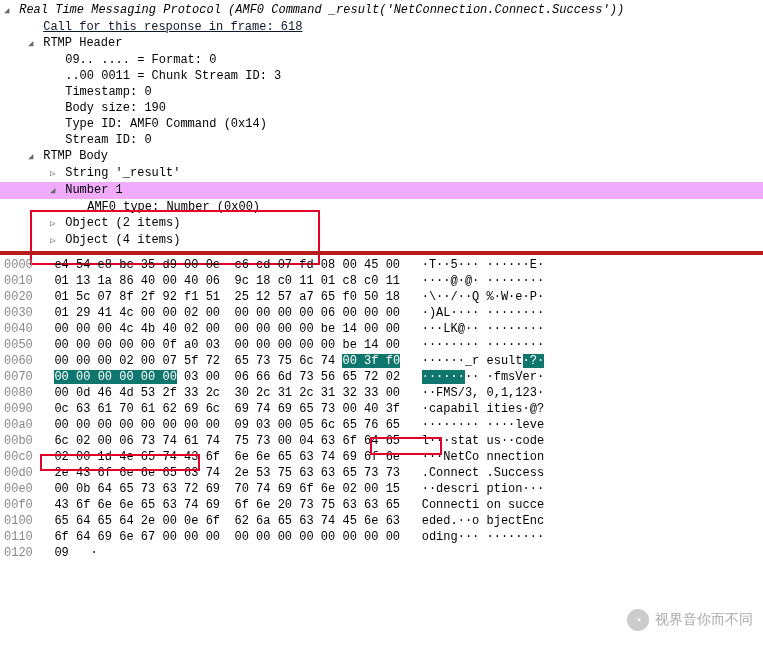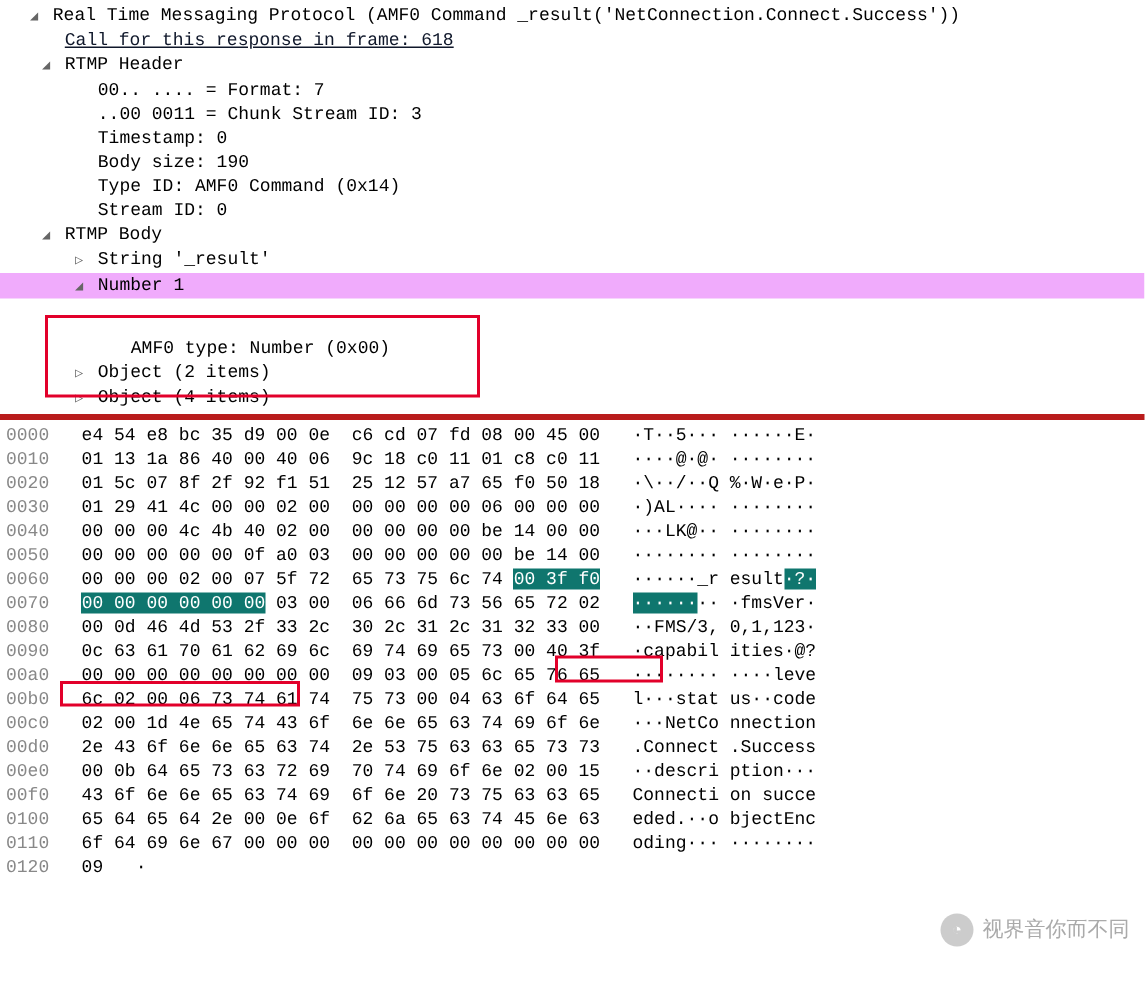--- a/index.html
+++ b/index.html
@@ -19,24 +19,24 @@
   }
   .tree-row {
     white-space: pre;
     line-height: 16px;
     padding: 0 4px;
     position: relative;
   }
   .tree-row.selected {
     background: #f0abfc;
   }
-  .indent-0 { padding-left: 20px; }
+  .indent-0 { padding-left: 4px; font-style: italic; }
   .indent-1 { padding-left: 28px; }
   .indent-2 { padding-left: 50px; }
-  .indent-3 { padding-left: 72px; margin-top: 25px; }
+  .indent-3 { padding-left: 72px; }
   .triangle {
     display: inline-block;
     width: 8px;
     font-size: 9px;
     color: #666;
     cursor: pointer;
     user-select: none;
   }
   .leaf-space { display: inline-block; width: 8px; }
   .link {
@@ -89,21 +89,21 @@
     font-weight: bold;
   }
 </style>
 </head>
 <body>
 
 <div class="packet-details">
   <div class="tree-row indent-0"><span class="triangle">◢</span> <span>Real Time Messaging Protocol (AMF0 Command _result('NetConnection.Connect.Success'))</span></div>
   <div class="tree-row indent-1"><span class="leaf-space"></span> <span class="link">Call for this response in frame: 618</span></div>
   <div class="tree-row indent-1"><span class="triangle">◢</span> <span>RTMP Header</span></div>
-  <div class="tree-row indent-2"><span class="leaf-space"></span> <span>00.. .... = Format: 7</span></div>
+  <div class="tree-row indent-2"><span class="leaf-space"></span> <span>09.. .... = Format: 0</span></div>
   <div class="tree-row indent-2"><span class="leaf-space"></span> <span>..00 0011 = Chunk Stream ID: 3</span></div>
   <div class="tree-row indent-2"><span class="leaf-space"></span> <span>Timestamp: 0</span></div>
   <div class="tree-row indent-2"><span class="leaf-space"></span> <span>Body size: 190</span></div>
   <div class="tree-row indent-2"><span class="leaf-space"></span> <span>Type ID: AMF0 Command (0x14)</span></div>
   <div class="tree-row indent-2"><span class="leaf-space"></span> <span>Stream ID: 0</span></div>
   <div class="tree-row indent-1"><span class="triangle">◢</span> <span>RTMP Body</span></div>
   <div class="tree-row indent-2"><span class="triangle">▷</span> <span>String '_result'</span></div>
   <div class="tree-row indent-2 selected"><span class="triangle">◢</span> <span>Number 1</span></div>
   <div class="tree-row indent-3"><span class="leaf-space"></span> <span>AMF0 type: Number (0x00)</span></div>
   <div class="tree-row indent-2"><span class="triangle">▷</span> <span>Object (2 items)</span></div>

